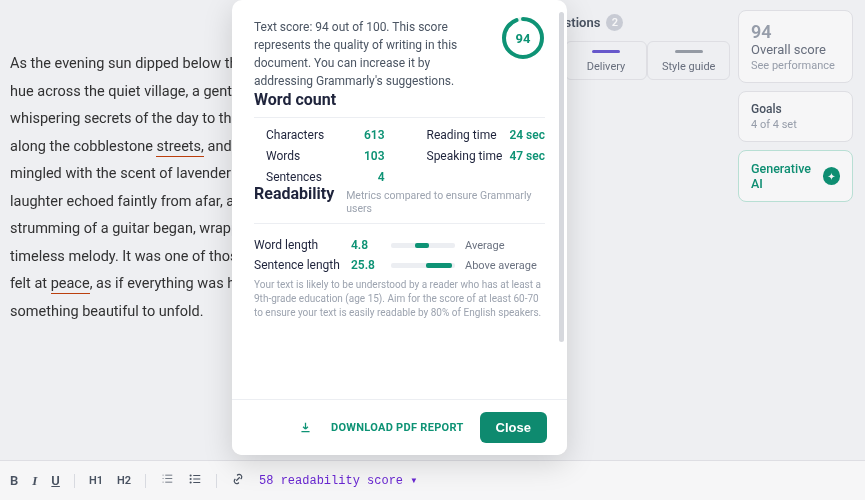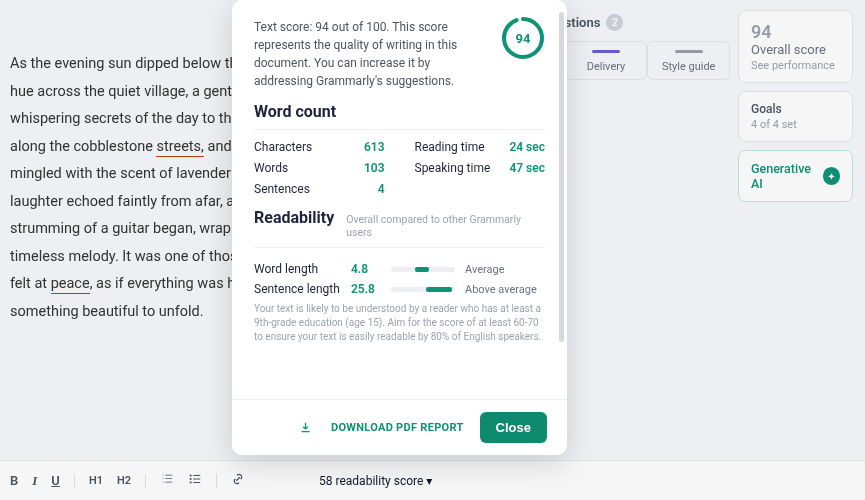--- a/index.html
+++ b/index.html
@@ -17,35 +17,35 @@
   .tab-chip .bar { position: absolute; top: 8px; left: 50%; transform: translateX(-50%); width: 28px; height: 3px; border-radius: 2px; }
   .sugrow { font-size: 12px; color: #6b7280; padding: 6px 2px; display: flex; align-items: center; gap: 6px; }
   .side-title { font-size: 13px; color: #6b7280; }
   .side-sub { font-size: 11px; color: #9ca3af; margin-top: 2px; }
   .side-big { font-size: 18px; font-weight: 600; color: #9ca3af; }
   .genai { color: #0e9375; font-weight: 500; display: flex; justify-content: space-between; align-items: center; font-size: 12.5px; border:1px solid #bfe8db;}
   .genai-ico { width: 18px; height: 18px; background: #0e9375; border-radius: 50%; display: inline-flex; align-items: center; justify-content: center; color: #fff; font-size: 10px; }
   .bottom-bar { position: absolute; left: 0; bottom: 0; width: 100%; height: 40px; border-top: 1px solid #e6e7eb; background: #fff; display: flex; align-items: center; padding: 0 10px; font-size: 12px; color: #6b7280; gap: 14px; }
   .tb-icon { font-weight: 600; font-size: 13px; color: #4b5563; cursor: pointer; }
   .tb-sep { width: 1px; height: 14px; background: #e0e2e8; }
-  .tb-score { margin-left: 60px; color: #0f172a; }
+  .tb-score { color: #6d28d9; font-family: Liberation Mono, monospace; }
   .plag-pill { position: absolute; right: 12px; bottom: 0; width: 115px; height: 40px; background: #fff; border: 1px solid #e6e7eb; border-radius: 8px; display: flex; align-items: center; padding: 4px 8px; font-size: 10.5px; color: #6b7280; gap: 6px; line-height: 1.2; }
   .check-row { position: absolute; left: 490px; bottom: 10px; font-size: 12px; color: #6b7280; display: flex; align-items: center; gap: 6px; }
   
   .overlay { position: absolute; inset: 0; background: rgba(30,30,40,0.04); }
   .modal { position: absolute; left: 232px; top: 0; width: 335px; height: 455px; background: #fff; border-radius: 10px; box-shadow: 0 8px 30px rgba(0,0,0,0.15); padding: 18px 22px; overflow: hidden; }
   .modal-scroll { position: absolute; right: 3px; top: 12px; width: 5px; height: 330px; background: #d6d8dd; border-radius: 3px; }
   .m-h1 { font-size: 22px; font-weight: 700; margin-bottom: 12px; }
   .m-desc { font-size: 12px; color: #4b5563; line-height: 1.5; padding-right: 58px; position: relative; min-height: 52px; }
   .score-ring { position: absolute; right: 0; top: -2px; width: 44px; height: 44px; }
-  .m-h2 { font-size: 16px; font-weight: 700; margin: 12px 0 8px; }
+  .m-h2 { font-size: 16px; font-weight: 700; margin: 0 0 8px; }
   .m-h2.readab { display: flex; justify-content: space-between; align-items: baseline; gap: 12px; }
   .m-h2 .sub { font-size: 10.5px; font-weight: 400; color: #9ca3af; }
   .stats-grid { display: grid; grid-template-columns: 1fr 1fr; column-gap: 30px; row-gap: 7px; font-size: 12px; border-top: 1px solid #eceef2; padding-top: 10px;}
-  .stat { display: flex; justify-content: space-between; }
+  .stat { display: flex; justify-content: space-between; margin-left: 12px; }
   .stat .val { color: #0e9375; font-weight: 600; }
   .read-row { display: flex; align-items: center; font-size: 12px; margin: 6px 0; gap: 2px;}
   .read-label { width: 95px; }
   .read-val { width: 30px; color: #0e9375; font-weight: 600; }
   .gauge { width: 64px; height: 5px; background: #eceef2; border-radius: 2px; position: relative; margin: 0 8px; }
   .gauge .fill { position: absolute; height: 100%; background: #0e9375; border-radius: 2px; }
   .gauge-label { font-size: 11px; color: #6b7280; }
   .m-note { font-size: 10px; color: #9ca3af; line-height: 1.4; margin-top: 6px; }
   .m-footer { position: absolute; left: 0; right: 0; bottom: 0; padding: 12px 20px; display: flex; justify-content: flex-end; align-items: center; gap: 16px; border-top: 1px solid #eceef2; background: #fff; }
   .pdf-link { font-size: 11px; font-weight: 700; color: #0e9375; letter-spacing: 0.3px; display: flex; align-items: center; gap: 19px; cursor: pointer; }
@@ -172,21 +172,21 @@
         <span class="val">47 sec</span>
       </div>
     <div class="stat">
         <span>Sentences</span>
         <span class="val">4</span>
       </div>
   </div>
 
   <div class="m-h2 readab">
     <span>Readability</span>
-    <span class="sub">Overall compared to other Grammarly users</span>
+    <span class="sub">Metrics compared to ensure Grammarly users</span>
   </div>
   <div class="readability-section">
     <div class="read-row">
       <span class="read-label">Word length</span>
       <span class="read-val">4.8</span>
       <span class="gauge">
           <span class="fill" style="left:38%;width:22%"></span>
         </span>
       <span class="gauge-label">Average</span>
     </div>

